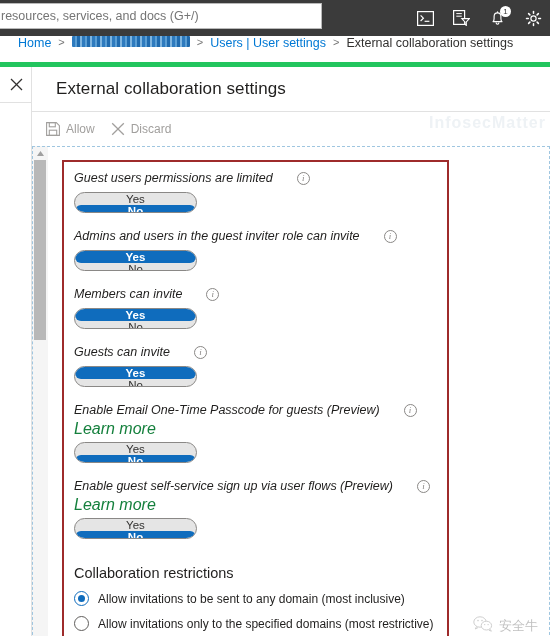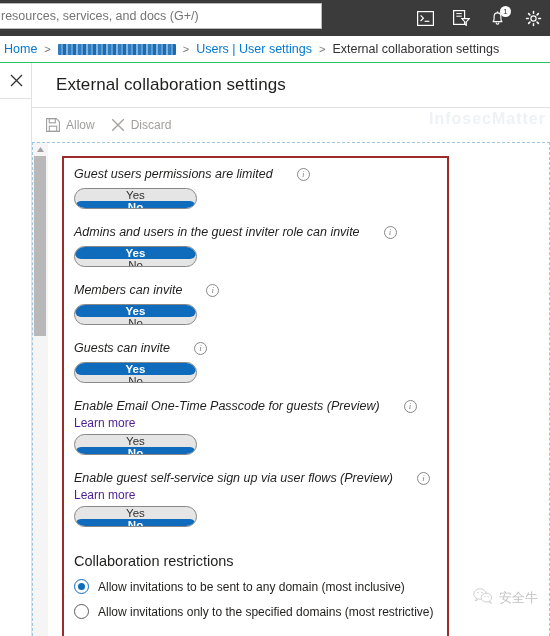--- a/index.html
+++ b/index.html
@@ -78,24 +78,23 @@
     line-height: 11px;
     text-align: center;
     font-family: "Liberation Sans", sans-serif;
   }
 
   
   .breadcrumb {
     height: 26px;
     background: #ffffff;
     display: flex;
-    align-items: center;
-    padding-left: 4px;
+    padding-left: 18px;
     font-size: 12.5px;
-    border-bottom: 1px solid #22c55e;
+    border-bottom: 5px solid #22c55e;
     white-space: nowrap;
   }
   .crumb-link {
     color: #0078d4;
     cursor: pointer;
     text-decoration: none;
   }
   .crumb-current {
     color: #323130;
   }
@@ -249,25 +248,26 @@
   .setting-label {
     font-size: 12.5px;
     color: #201f1e;
     display: flex;
     align-items: center;
     gap: 24px;
     margin-bottom: 7px;
     font-style: italic;
   }
   .learn-more {
-    font-size: 12px;
-    color: #4c1d95;
+    font-size: 16px;
+    color: #15803d;
     cursor: pointer;
     display: block;
     margin: -4px 0 4px 0;
+    font-style: italic;
   }
   .setting-group { margin-bottom: 16px; }
 
   
   .info-icon {
     width: 13px;
     height: 13px;
     flex: 0 0 13px;
     border-radius: 50%;
     border: 1px solid #8a8886;
@@ -348,21 +348,21 @@
   }
   .radio-label {
     font-size: 12px;
     color: #201f1e;
   }
 
   
   .wechat-mark {
     position: absolute;
     right: 12px;
-    bottom: 28px;
+    bottom: 0;
     display: flex;
     align-items: center;
     gap: 6px;
     opacity: .42;
     z-index: 4;
     user-select: none;
   }
   .wechat-mark .wx-text {
     font-size: 13px;
     color: #6b6b6b;

